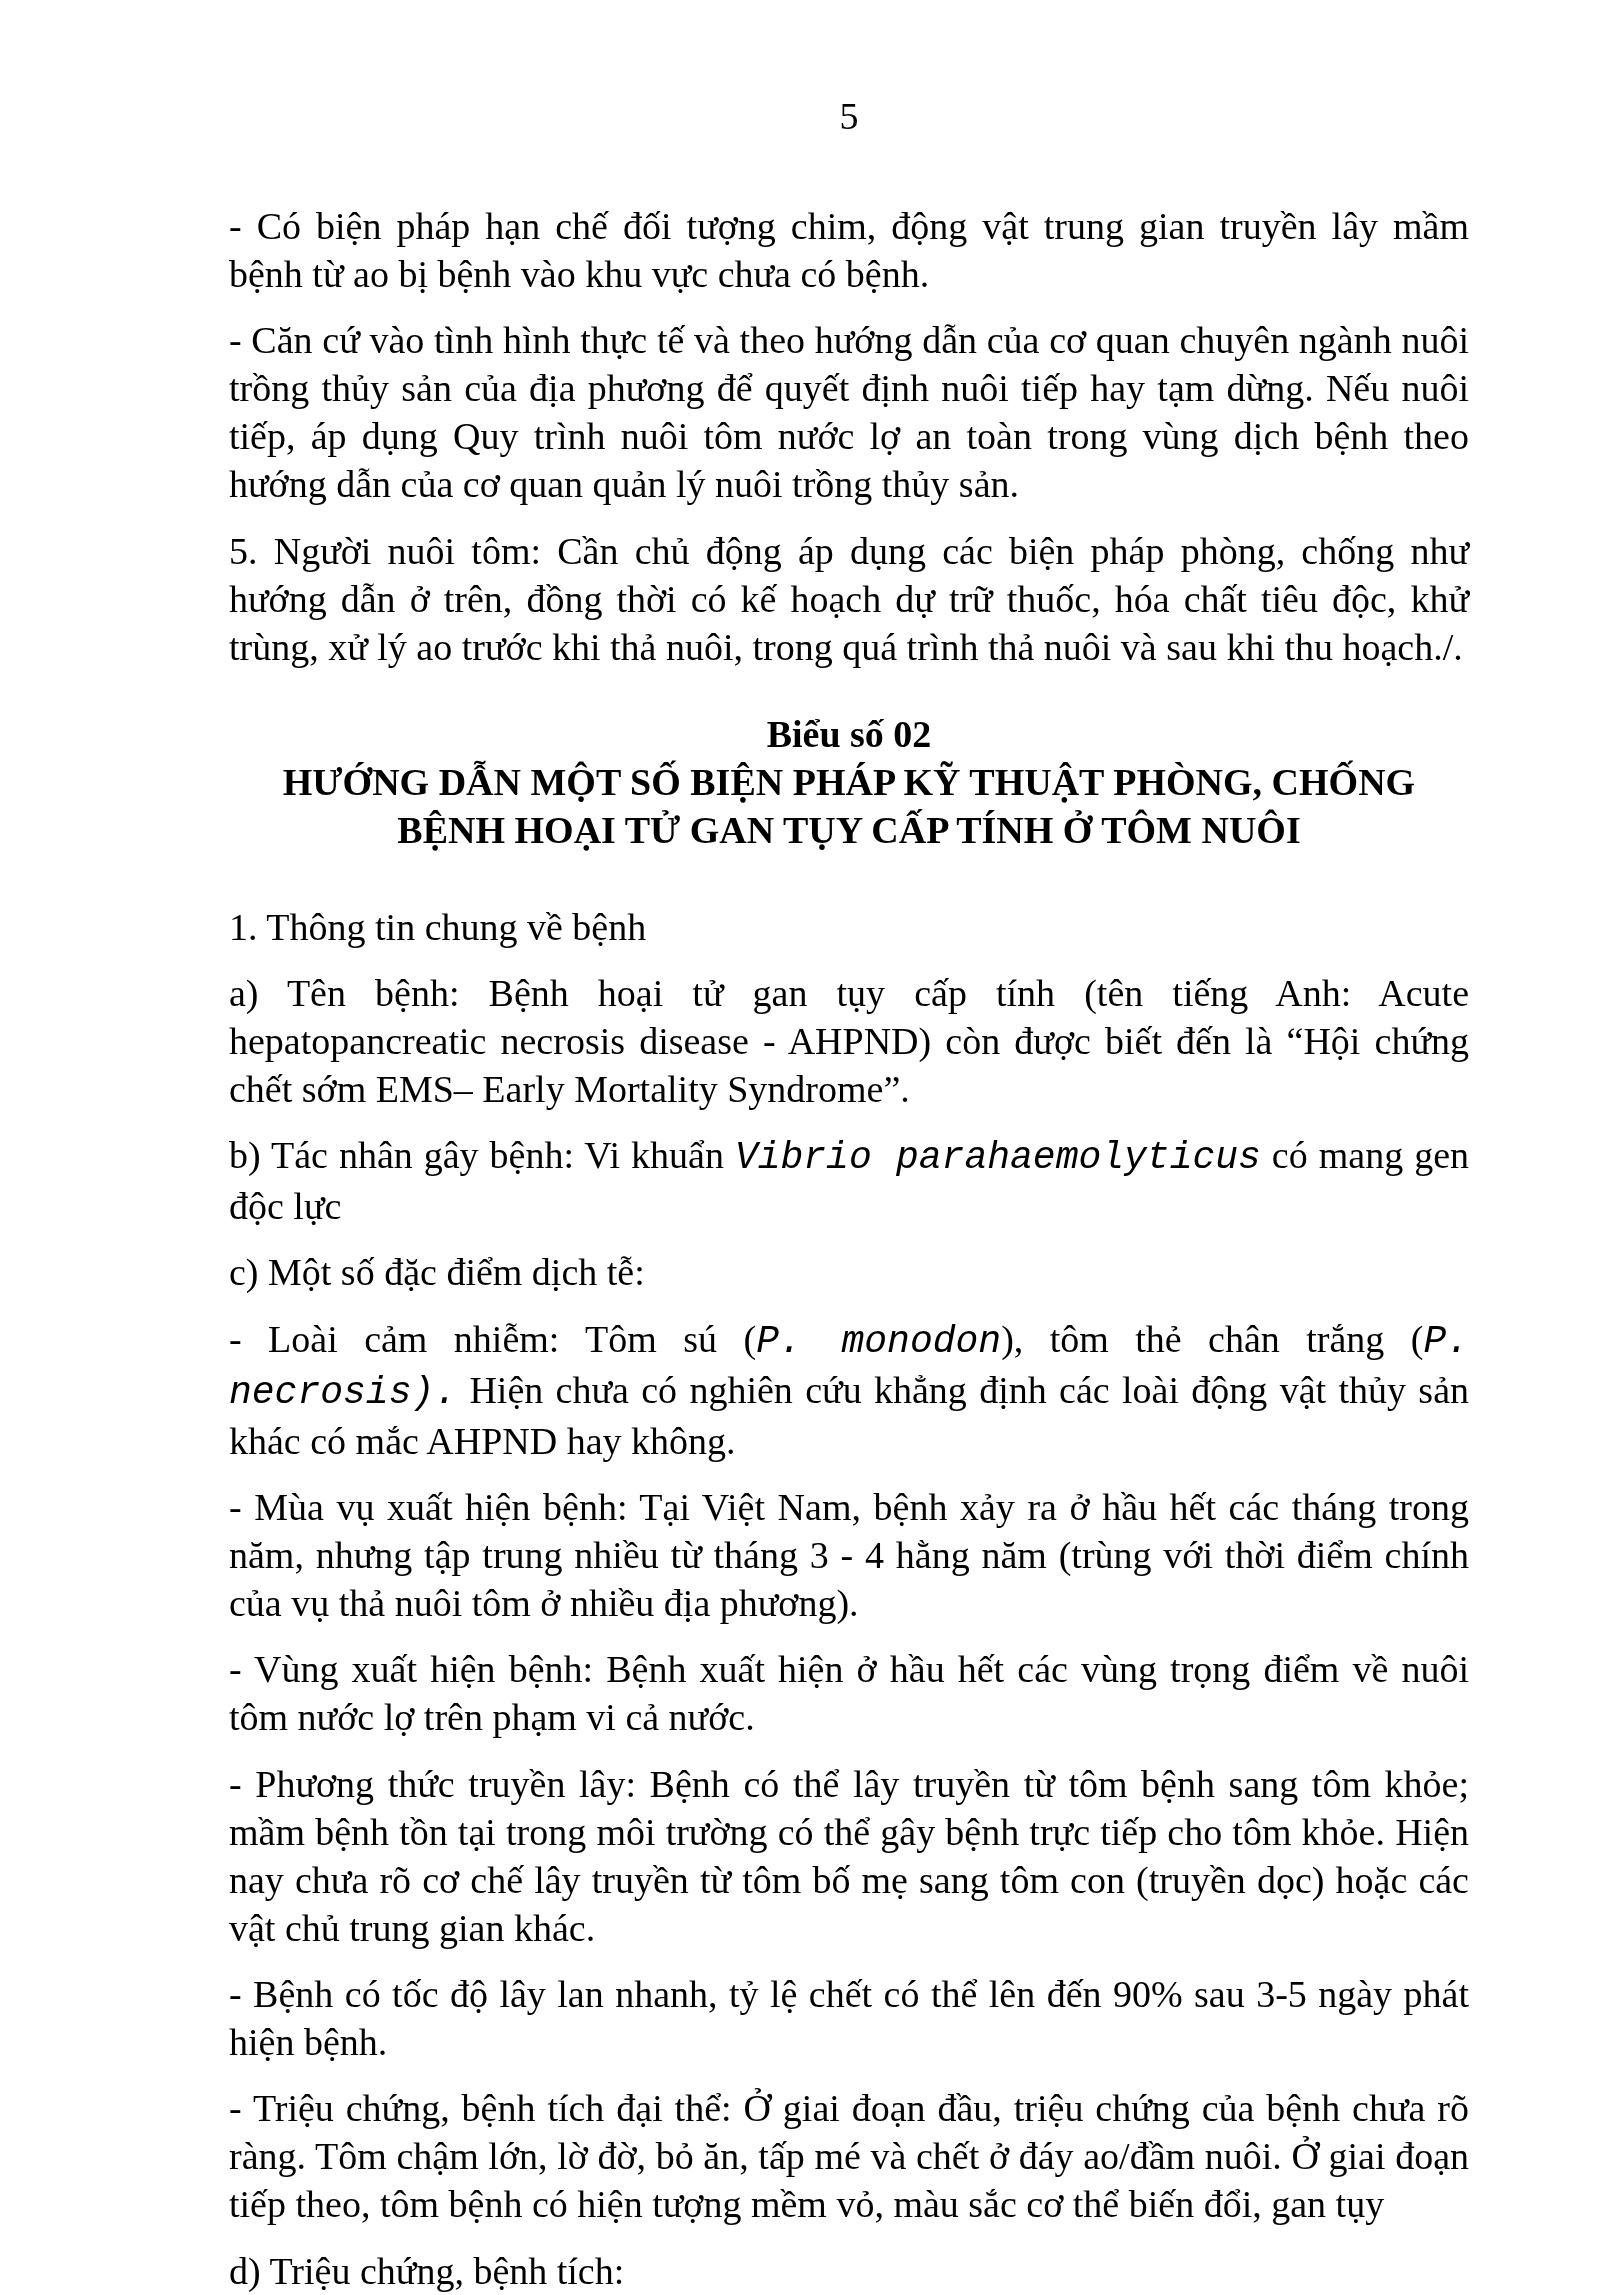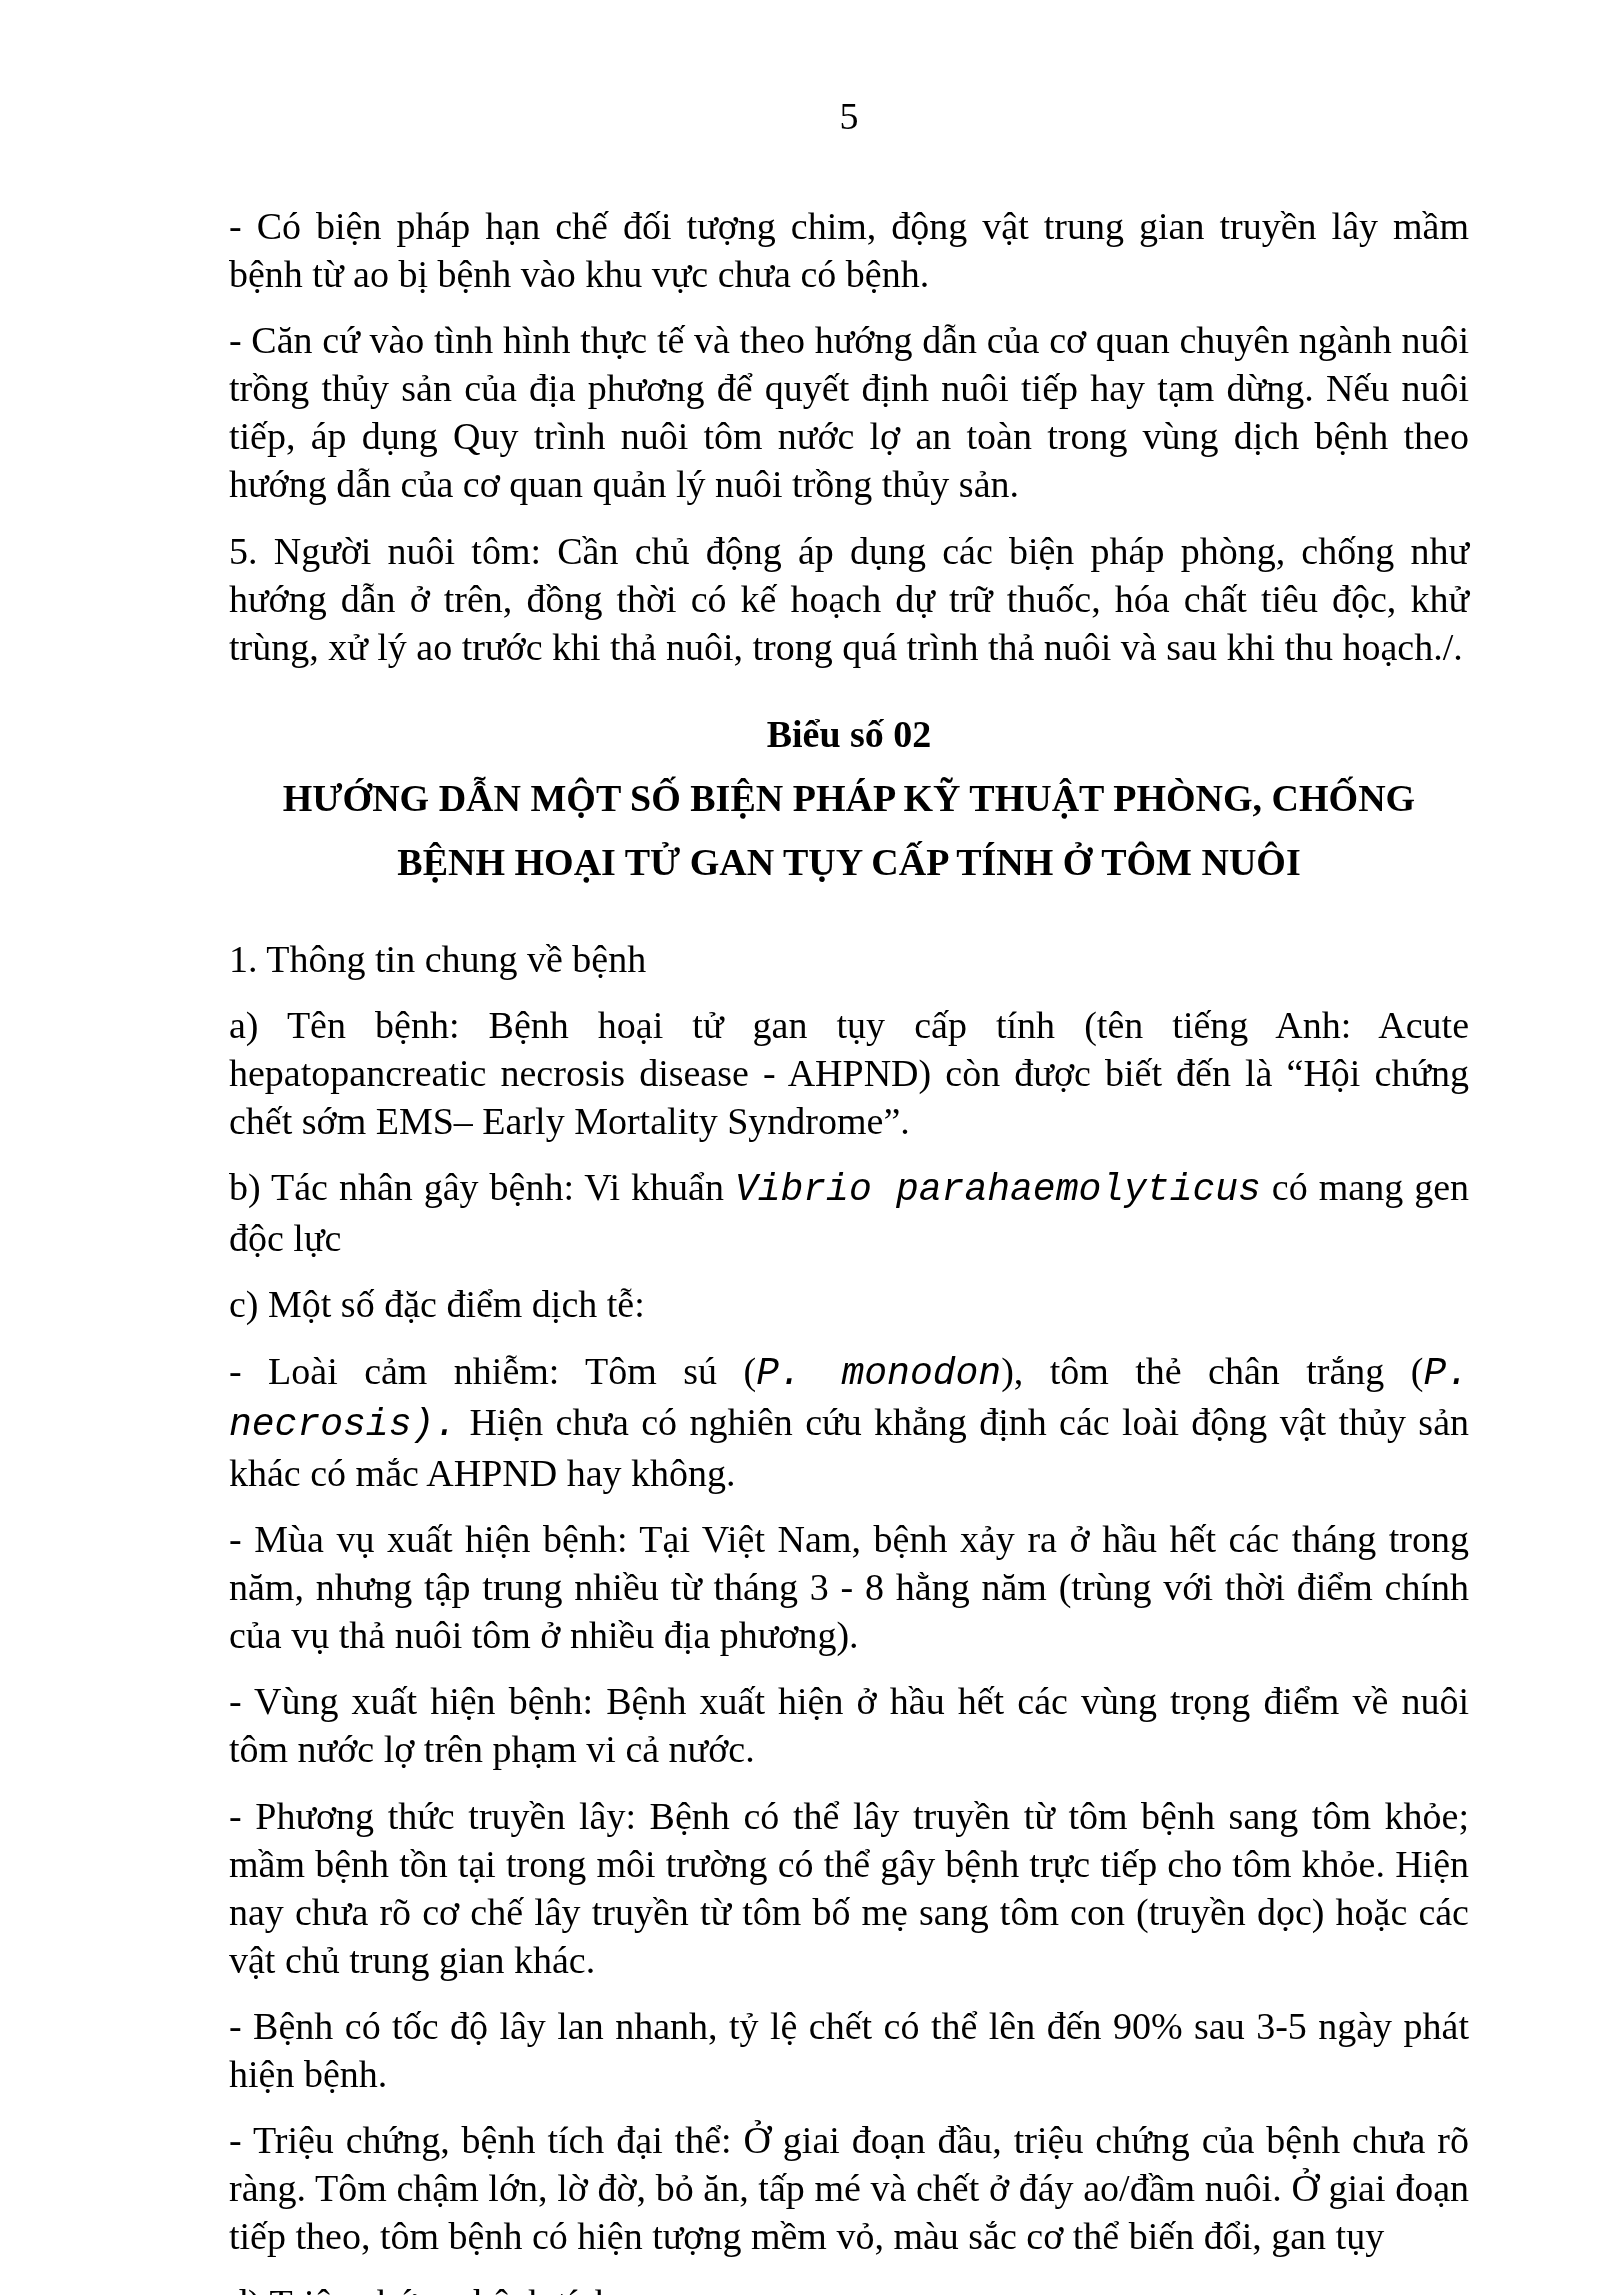--- a/index.html
+++ b/index.html
@@ -23,21 +23,21 @@
   p.para {
     margin: 0 0 18.3px 0;
     text-align: justify;
   }
   .italic { font-style: italic; font-family: Liberation Mono, monospace; }
   .title-block {
     margin-top: 39px;
     text-align: center;
     font-weight: bold;
   }
-  .title-line { margin: 16px; }
+  .title-line { margin: 0; }
   .section-heading {
     font-weight: normal;
     margin: 49px 0 18.3px 0;
     text-align: left;
   }
 </style>
 </head>
 <body>
 
 <main class="page">
@@ -56,21 +56,21 @@
     <p class="title-line">BỆNH HOẠI TỬ GAN TỤY CẤP TÍNH Ở TÔM NUÔI</p>
   </div>
 
   <p class="section-heading">1. Thông tin chung về bệnh</p>
 
   <div>
       <p class="para"><span>a) Tên bệnh: Bệnh hoại tử gan tụy cấp tính (tên tiếng Anh: Acute hepatopancreatic necrosis disease - AHPND) còn được biết đến là “Hội chứng chết sớm EMS– Early Mortality Syndrome”.</span></p>
       <p class="para"><span>b) Tác nhân gây bệnh: Vi khuẩn </span><span class="italic">Vibrio parahaemolyticus</span><span> có mang gen độc lực</span></p>
       <p class="para"><span>c) Một số đặc điểm dịch tễ:</span></p>
       <p class="para"><span>- Loài cảm nhiễm: Tôm sú (</span><span class="italic">P. monodon</span><span>), tôm thẻ chân trắng (</span><span class="italic">P. necrosis).</span><span> Hiện chưa có nghiên cứu khẳng định các loài động vật thủy sản khác có mắc AHPND hay không.</span></p>
-      <p class="para"><span>- Mùa vụ xuất hiện bệnh: Tại Việt Nam, bệnh xảy ra ở hầu hết các tháng trong năm, nhưng tập trung nhiều từ tháng 3 - 8 hằng năm (trùng với thời điểm chính của vụ thả nuôi tôm ở nhiều địa phương).</span></p>
+      <p class="para"><span>- Mùa vụ xuất hiện bệnh: Tại Việt Nam, bệnh xảy ra ở hầu hết các tháng trong năm, nhưng tập trung nhiều từ tháng 3 - 4 hằng năm (trùng với thời điểm chính của vụ thả nuôi tôm ở nhiều địa phương).</span></p>
       <p class="para"><span>- Vùng xuất hiện bệnh: Bệnh xuất hiện ở hầu hết các vùng trọng điểm về nuôi tôm nước lợ trên phạm vi cả nước.</span></p>
       <p class="para"><span>- Phương thức truyền lây: Bệnh có thể lây truyền từ tôm bệnh sang tôm khỏe; mầm bệnh tồn tại trong môi trường có thể gây bệnh trực tiếp cho tôm khỏe. Hiện nay chưa rõ cơ chế lây truyền từ tôm bố mẹ sang tôm con (truyền dọc) hoặc các vật chủ trung gian khác.</span></p>
       <p class="para"><span>- Bệnh có tốc độ lây lan nhanh, tỷ lệ chết có thể lên đến 90% sau 3-5 ngày phát hiện bệnh.</span></p>
       <p class="para"><span>- Triệu chứng, bệnh tích đại thể: Ở giai đoạn đầu, triệu chứng của bệnh chưa rõ ràng. Tôm chậm lớn, lờ đờ, bỏ ăn, tấp mé và chết ở đáy ao/đầm nuôi. Ở giai đoạn tiếp theo, tôm bệnh có hiện tượng mềm vỏ, màu sắc cơ thể biến đổi, gan tụy</span></p>
       <p class="para"><span>d) Triệu chứng, bệnh tích:</span></p>
     </div>
 
 </main>
 
 

